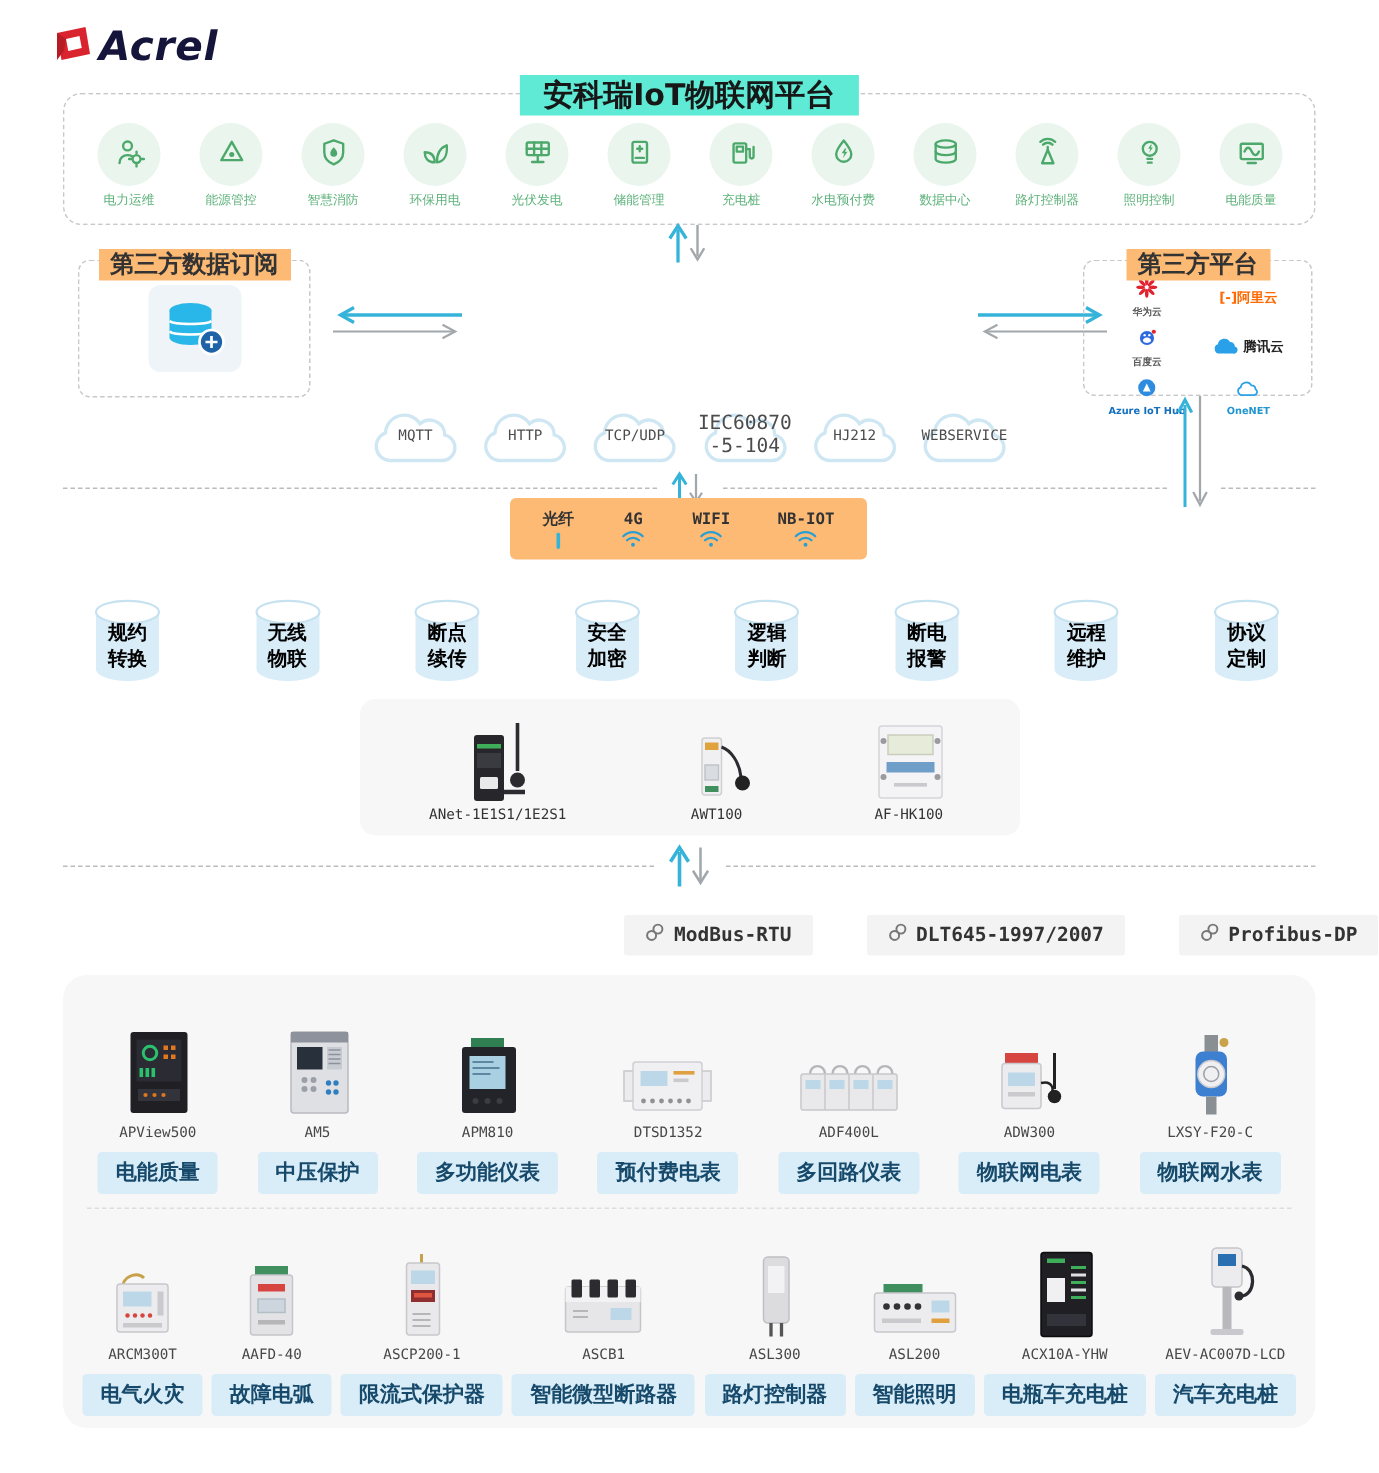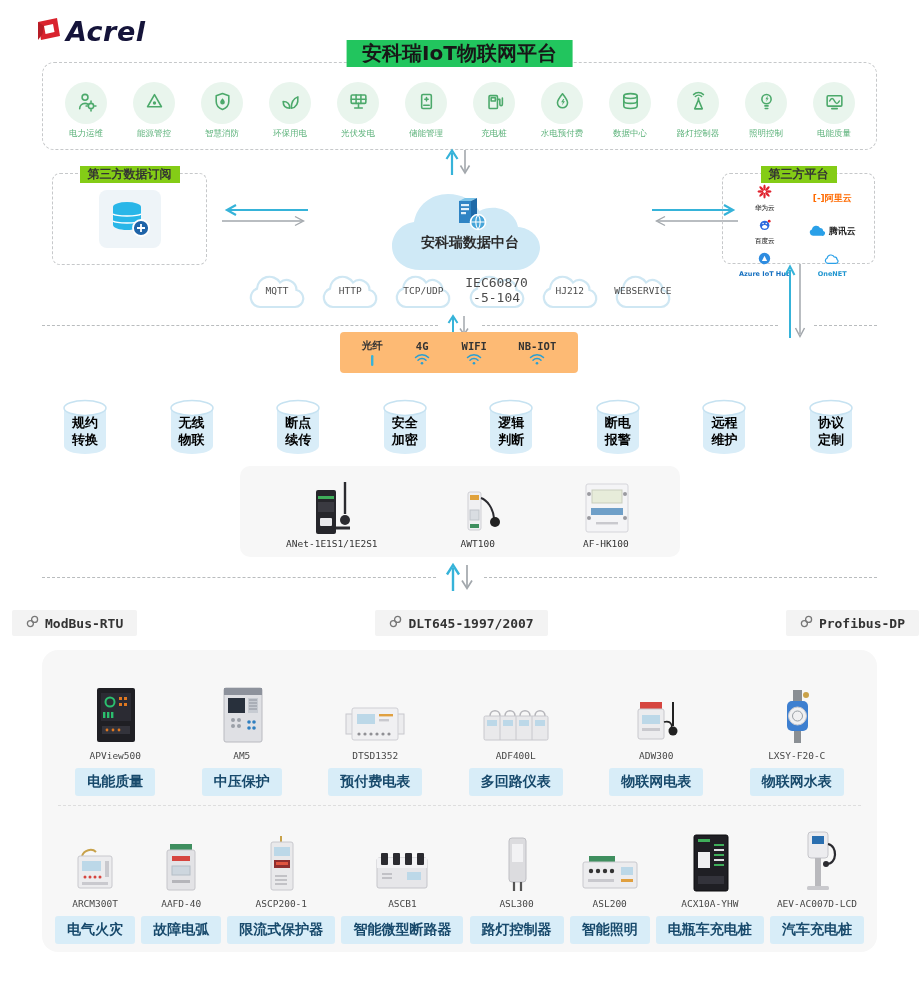--- a/index.html
+++ b/index.html
@@ -8,33 +8,33 @@
   #page { position:relative; width:919px; height:982px; background:#fff; overflow:hidden; }
   .abs { position:absolute; }
 
   
   .logo { left:36px; top:16px; display:flex; align-items:center; gap:4px; }
   .logo-text { font-size:27px; font-weight:800; font-style:italic; color:#15143a; letter-spacing:0.5px; }
 
   
   .dashed { border:1px dashed #c6c8ca; border-radius:12px; }
   .top-box { left:42px; top:62px; width:835px; height:88px; }
-  .top-title { left:50%; top:40px; transform:translateX(-50%); background:#22c55e; padding:0 16px;
+  .top-title { left:50%; top:50px; transform:translateX(-50%); background:#5eead4; padding:0 16px;
                font-size:20px; font-weight:700; color:#171717; white-space:nowrap; }
   .apps-row { left:58px; top:82px; width:804px; display:flex; justify-content:space-between; }
   .app { width:56px; display:flex; flex-direction:column; align-items:center; }
   .app-circle { width:42px; height:42px; border-radius:50%; background:#e9f5ed; display:flex; align-items:center; justify-content:center; }
   .app-circle svg { width:21px; height:21px; stroke:#4CA96B; fill:none; stroke-width:1.5; }
   .app-label { margin-top:4px; font-size:8.5px; color:#5cb27a; white-space:nowrap; }
 
   
   .left-box { left:52px; top:173px; width:155px; height:92px; border-radius:8px; }
   .right-box { left:722px; top:173px; width:153px; height:91px; border-radius:8px; }
-  .box-title { position:absolute; left:50%; top:-8px; transform:translateX(-50%); background:#84cc16;
-               padding:0 8px; font-size:12px; font-weight:700; color:#333; white-space:nowrap;text-align:right; }
+  .box-title { position:absolute; left:50%; top:-8px; transform:translateX(-50%); background:#fdba74;
+               padding:0 8px; font-size:16px; font-weight:700; color:#333; white-space:nowrap;text-align:right; }
   .db-tile { margin:16px auto 0; width:62px; height:58px; background:#eef4f8; border-radius:8px;
              display:flex; align-items:center; justify-content:center; }
 
   .vendors { margin-top:10px; display:grid; grid-template-columns:1fr 1fr; row-gap:4px; padding:0 8px; }
   .vendor { display:flex; align-items:center; justify-content:center; min-height:20px; }
   .v-stack { flex-direction:column; gap:1px; }
   .v-row { flex-direction:row; gap:3px; }
   .vendor .v-label { font-size:6.5px; font-weight:700; color:#555; white-space:nowrap; }
   .v-row .v-label { font-size:9px; color:#222; }
   .v-text .v-label { font-size:9px; }
@@ -81,21 +81,21 @@
                color:#000000; line-height:17px; white-space:pre-line; }
 
   
   .gw-box { left:240px; top:466px; width:440px; height:91px; background:#f7f7f7; border-radius:10px;
             display:flex; justify-content:space-around; align-items:flex-end; padding:0 10px 8px; }
   .gw-item { display:flex; flex-direction:column; align-items:center; }
   .gw-img { height:60px; display:flex; align-items:flex-end; }
   .gw-model { margin-top:2px; font-family:"DejaVu Sans Mono","Liberation Mono",monospace; font-size:9.5px; color:#333; }
 
   
-  .bus-row { left:12px; right:0; top:610px; display:flex; justify-content:space-between; gap:36px; }
+  .bus-row { left:12px; right:0; top:610px; display:flex; justify-content:flex-end; gap:36px; }
   .bus-tag { background:#f3f3f3; border-radius:2px; padding:5px 14px; display:flex; align-items:center; gap:6px;
              font-family:"DejaVu Sans Mono","Liberation Mono",monospace; font-size:13px; font-weight:700; color:#333; }
 
   
   .prod-box { left:42px; top:650px; width:835px; height:302px; background:#f7f7f7; border-radius:16px; }
   .prod-row { position:absolute; left:10px; right:10px; display:flex; justify-content:space-around; align-items:flex-end; }
   #prod-row1 { top:16px; height:130px; }
   #prod-row2 { top:168px; height:126px; }
   .row-divider { position:absolute; left:16px; right:16px; top:155px; border-top:1px dashed #dedede; }
   .prod { display:flex; flex-direction:column; align-items:center; }
@@ -265,38 +265,20 @@
 
   <div class="abs harrows" id="ha-left">
     <svg width="92" height="24" viewBox="0 0 92 24">
         <path d="M90 6H10" stroke="#36b3d9" stroke-width="2.2" fill="none"></path>
         <path d="M18 1 9 6l9 5" fill="none" stroke="#36b3d9" stroke-width="2.2"></path>
         <path d="M4 17h80" stroke="#a2a7ac" stroke-width="1.4" fill="none"></path>
         <path d="M77 12.5 85.5 17 77 21.5" fill="none" stroke="#a2a7ac" stroke-width="1.4"></path>
       </svg>
   </div>
 
-  <div class="abs cloud-main">
-    <svg width="172" height="86" viewBox="0 0 172 86">
-        <path d="M36 84c-16 0-28-10-28-24 0-12 9.5-22.5 22-24C33 19 47 8 64 8c14 0 25.5 6.5 31.5 17 4-2 8.5-3.2 13.5-3.2 12.5 0 23 8.2 25 19.2 12.5 1 22 10 22 20.5C156 73 145.5 84 132 84z" fill="#cfe9f6"></path>
-      </svg>
-    <span class="server">
-      <svg width="36" height="36" viewBox="0 0 36 36">
-          <path d="M7 5l6-3h12l-6 3z" fill="#7cc4e8"></path>
-          <path d="M19 5l6-3v22l-6 3z" fill="#1f6aa8"></path>
-          <rect x="7" y="5" width="12" height="22" fill="#2f84c4"></rect>
-          <rect x="9" y="8" width="8" height="2.2" fill="#dff0fa"></rect>
-          <rect x="9" y="12" width="8" height="2.2" fill="#dff0fa"></rect>
-          <rect x="9" y="16" width="5" height="2.2" fill="#dff0fa"></rect>
-          <circle cx="26" cy="26" r="7.5" fill="#46a5d9" stroke="#fff" stroke-width="1.6"></circle>
-          <path d="M18.5 26h15M26 18.5c3 4 3 11 0 15M26 18.5c-3 4-3 11 0 15" stroke="#fff" stroke-width="1.1" fill="none"></path>
-        </svg>
-    </span>
-    <div class="cloud-label">安科瑞数据中台</div>
-  </div>
 
   <div class="abs harrows" id="ha-right">
     <svg width="92" height="24" viewBox="0 0 92 24">
         <path d="M2 6h80" stroke="#36b3d9" stroke-width="2.2" fill="none"></path>
         <path d="M74 1l9 5-9 5" fill="none" stroke="#36b3d9" stroke-width="2.2"></path>
         <path d="M88 17H8" stroke="#a2a7ac" stroke-width="1.4" fill="none"></path>
         <path d="M15 12.5 6.5 17l8.5 4.5" fill="none" stroke="#a2a7ac" stroke-width="1.4"></path>
       </svg>
   </div>
 
@@ -640,20 +622,35 @@
               <circle cx="38" cy="38" r="1.8" fill="#2f7fc0"></circle>
               <circle cx="33" cy="44" r="1.8" fill="#2f7fc0"></circle>
               <circle cx="38" cy="44" r="1.8" fill="#2f7fc0"></circle>
             </svg>
           </span>
       <span class="prod-model">AM5</span>
       <span class="prod-badge">中压保护</span>
     </div>
         <div class="prod">
       <span class="prod-img">
+            <svg width="54" height="58" viewBox="0 0 54 58">
+              <rect x="16" y="4" width="22" height="6" fill="#2f7f52"></rect>
+              <rect x="10" y="10" width="36" height="44" rx="2" fill="#23232a"></rect>
+              <rect x="15" y="16" width="24" height="22" fill="#a9cfe2"></rect>
+              <path d="M17 20h14M17 24h18M17 28h12" stroke="#5d86a0" stroke-width="1.4"></path>
+              <circle cx="19" cy="46" r="2" fill="#3c3c44"></circle>
+              <circle cx="27" cy="46" r="2" fill="#3c3c44"></circle>
+              <circle cx="35" cy="46" r="2" fill="#3c3c44"></circle>
+            </svg>
+          </span>
+      <span class="prod-model">APM810</span>
+      <span class="prod-badge">多功能仪表</span>
+    </div>
+        <div class="prod">
+      <span class="prod-img">
             <svg width="62" height="46" viewBox="0 0 62 46">
               <rect x="2" y="14" width="12" height="20" fill="#ececee" stroke="#c8c8cd"></rect>
               <rect x="48" y="14" width="12" height="20" fill="#ececee" stroke="#c8c8cd"></rect>
               <rect x="8" y="8" width="46" height="32" rx="2" fill="#f0f0f2" stroke="#cfcfd4"></rect>
               <rect x="13" y="14" width="18" height="10" fill="#bcd8e8"></rect>
               <rect x="35" y="14" width="14" height="2.4" fill="#e0a040"></rect>
               <rect x="35" y="19" width="10" height="2.4" fill="#c9c9ce"></rect>
               <circle cx="15" cy="34" r="1.6" fill="#909095"></circle>
               <circle cx="21" cy="34" r="1.6" fill="#909095"></circle>
               <circle cx="27" cy="34" r="1.6" fill="#909095"></circle>

